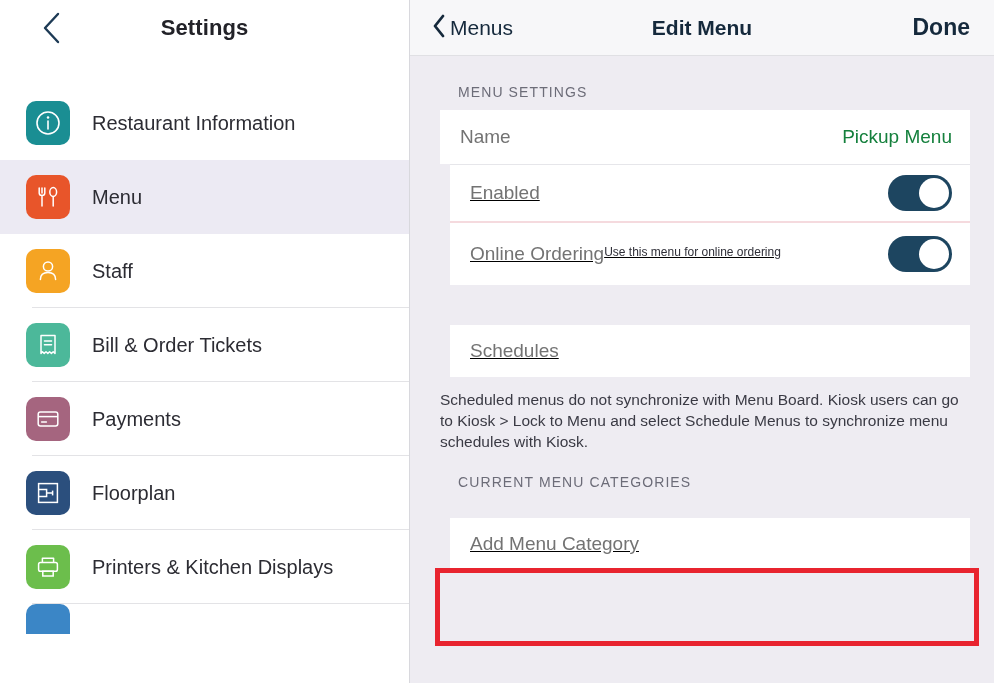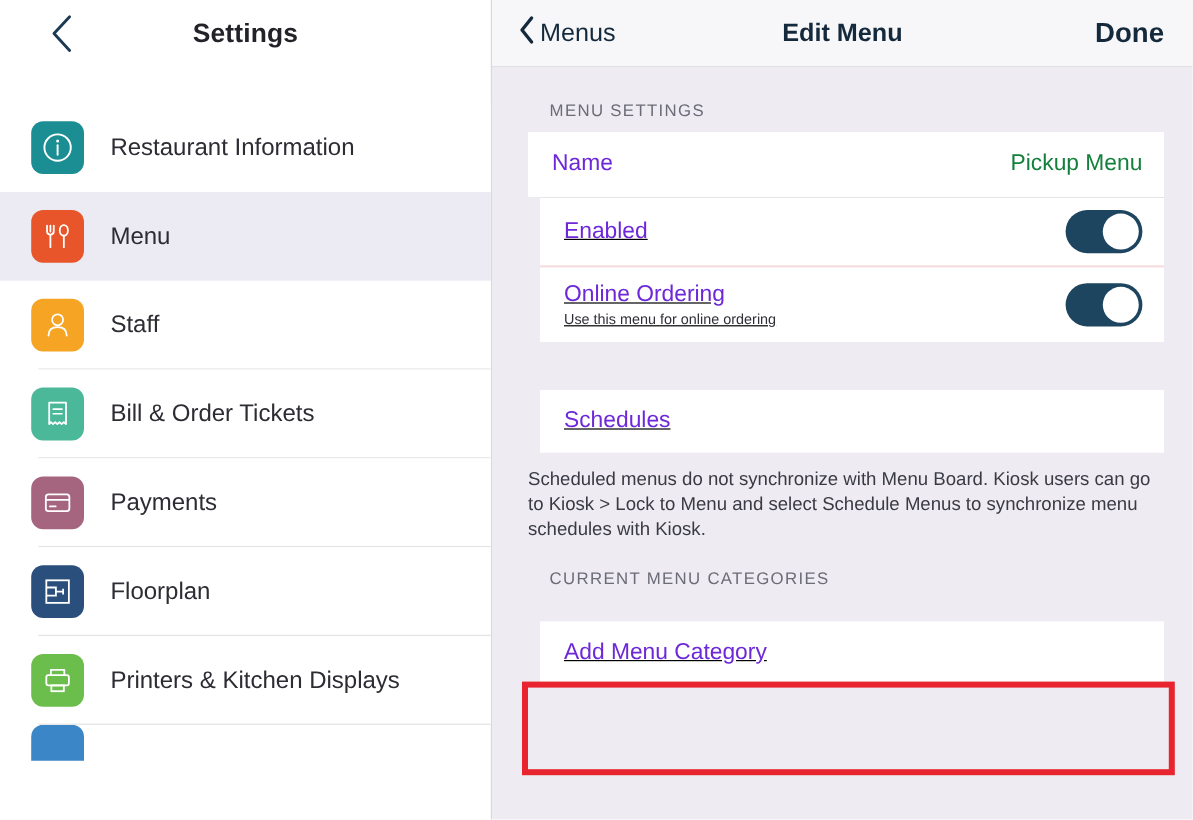--- a/index.html
+++ b/index.html
@@ -145,27 +145,27 @@
     margin: 0 24px 0 30px;
   }
   .card.narrow { margin: 0 24px 0 40px; text-decoration: underline; }
   .row {
     min-height: 52px;
     display: flex; align-items: center;
     padding: 0 18px 0 20px;
     position: relative;
     background: #ffffff;
   }
-  .row-label { font-size: 19px; color: #6d28d9; }
+  .row-label { font-size: 19px; color: #737373; }
   .row-value { margin-left: auto; font-size: 19px; color: #15803d; }
   .row-sub {
     font-size: 12px; color: #2f2f38;
     margin-top: 2px;
   }
-  .row-stack { display: flex; flex-direction: column; justify-content: center; }
+  .row-stack { display: flex; flex-direction: row; justify-content: center; }
   .hairline {
     height: 1px; background: #e6e6ea;
   }
   .hairline.pink { background: #f5dade; height: 2px; }
   .toggle {
     margin-left: auto;
     width: 64px; height: 36px;
     border-radius: 18px;
     position: relative;
     cursor: pointer;

